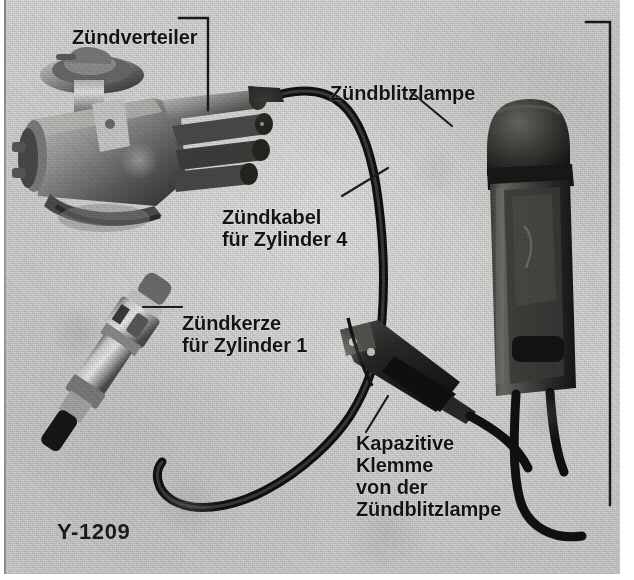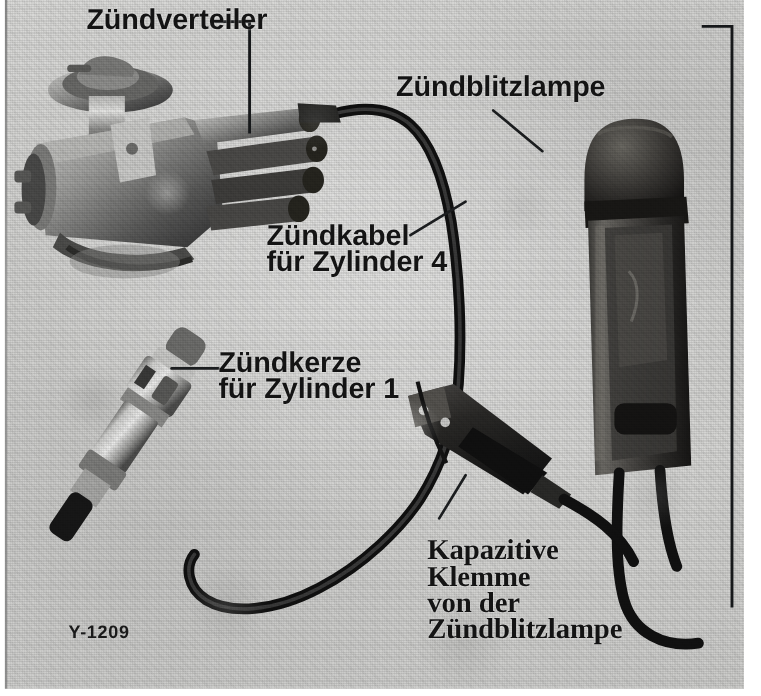--- a/index.html
+++ b/index.html
@@ -52,33 +52,34 @@
     position:absolute;left:0px;top:0px;width:2px;height:574px;
     background:linear-gradient(180deg,#6e6e6e,#8d8d8d 40%,#7a7a7a 100%);
     opacity:.75;
   }
 
   .label{
     position:absolute;
     color:#141414;
     font-family:"Liberation Sans",sans-serif;
     font-weight:bold;
-    font-size:24px;
+    font-size:20px;
     line-height:22px;
     letter-spacing:-0.1px;
     white-space:pre-line;
     text-shadow:0 0 1px rgba(255,255,255,.55), 0 0 2px rgba(255,255,255,.35);
+    margin-top:20px;
   }
   .label.center{text-align:center;}
   .caption{
     position:absolute;
     color:#1a1a1a;
     font-family:"Liberation Sans",sans-serif;
     font-weight:bold;
-    font-size:15px;
+    font-size:22px;
     letter-spacing:.6px;
   }
 
   svg.overlay{position:absolute;left:0;top:0;width:634px;height:580px;pointer-events:none;}
   .leader{stroke:#16181a;stroke-width:2.4;fill:none;stroke-linecap:square;}
   .leader-thin{stroke:#1b1d1f;stroke-width:2.2;fill:none;stroke-linecap:round;}
 </style>
 </head>
 <body>
 
@@ -249,20 +250,20 @@
 
 
   <div class="label" style="left:330px;top:62px;">Zündblitzlampe</div>
 
   <div class="label" style="left:222px;top:186px;">Zündkabel
 für Zylinder 4</div>
 
   <div class="label" style="left:182px;top:292px;">Zündkerze
 für Zylinder 1</div>
 
-  <div class="label" style="left:356px;top:448px;font-family:Liberation Serif, serif;">Kapazitive
+  <div class="label" style="left:356px;top:412px;">Kapazitive
 Klemme
 von der
 Zündblitzlampe</div>
 
   <div class="caption" style="left:57px;top:519px;">Y-1209</div>
 
 </div>
 
 </body></html>

